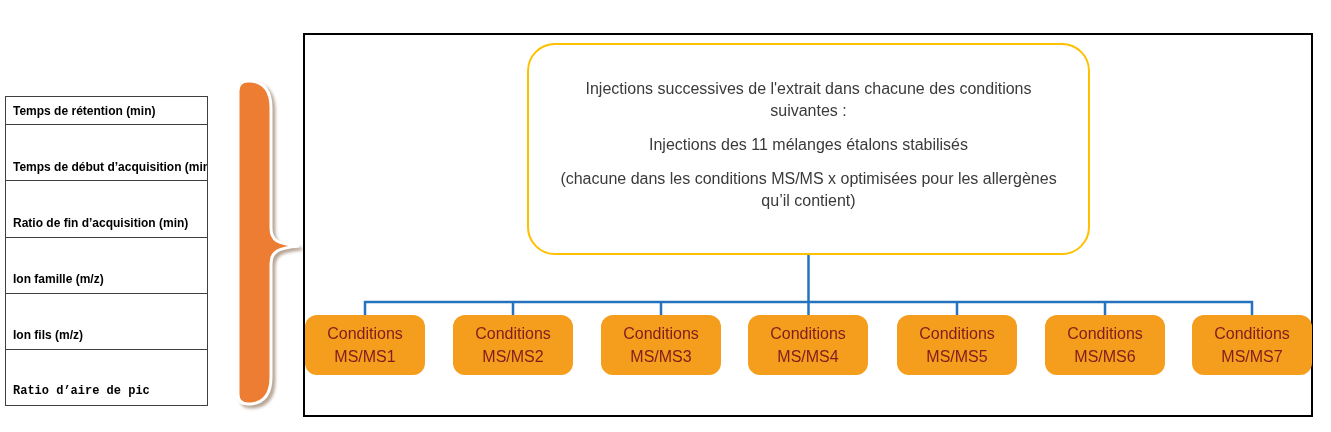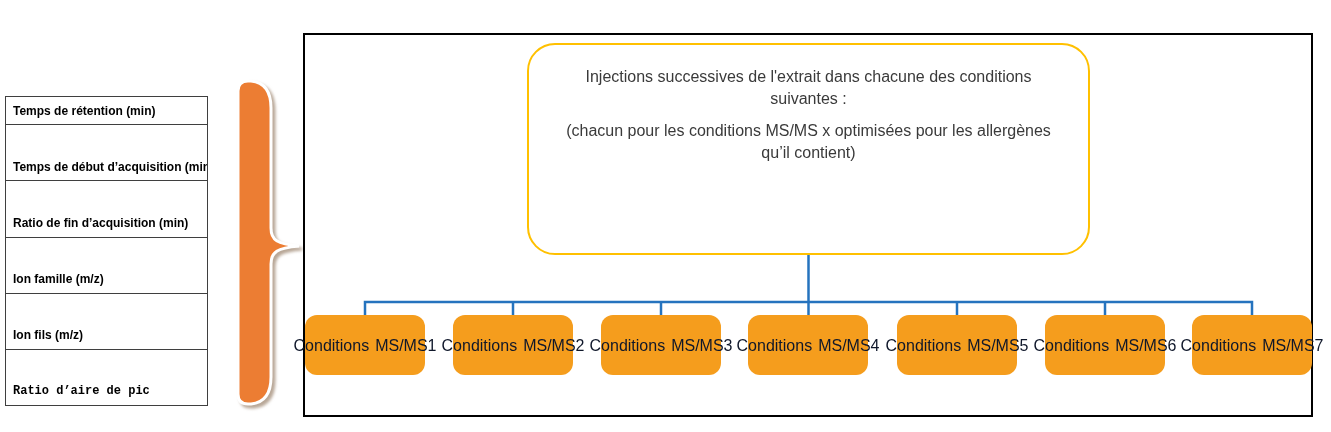--- a/index.html
+++ b/index.html
@@ -56,34 +56,34 @@
     position:absolute;left:527px;top:43px;width:563px;height:212px;
     border:2px solid var(--main-box-border);
     border-radius:28px;
     background:#ffffff;
     box-sizing:border-box;
     padding:21px 26px 0 26px;
     text-align:center;
     color:#3a3a3a;
     font-size:16px;line-height:22px;
   }
-  .main-box p{margin:0 0 10px 0;}
+  .main-box p{margin:12px 0 10px 0;}
 
   
   .connector-svg{position:absolute;left:303px;top:33px;width:1010px;height:384px;pointer-events:none;}
   .connector-svg path{fill:none;stroke:var(--connector-blue);stroke-width:2.5px;}
 
   
   .cond-box{
     position:absolute;top:315px;width:120px;height:60px;
     background:var(--box-orange);
     border-radius:12px;
-    display:flex;align-items:center;justify-content:center;
+    display:flex;flex-direction:column;align-items:center;justify-content:center;
     gap:6px;
-    font-size:16px;color:#0f172a;
+    font-size:16px;color:#7f1d1d;
     text-align:center;line-height:17px;
   }
 </style>
 </head>
 <body>
 
 <div class="param-table">
   <div class="param-row">Temps de rétention (min)</div>
   <div class="param-row">Temps de début d’acquisition (min)</div>
   <div class="param-row">Ratio de fin d’acquisition (min)</div>
@@ -105,21 +105,22 @@
     Q 56 332 36 334
     L 33 334
     Q 23 334 23 324
     Z"></path>
 </svg>
 
 <div class="diagram-canvas"></div>
 
 <div class="main-box">
   <p>Injections successives de l'extrait dans chacune des conditions suivantes :</p>
-  <p>(chacun pour les conditions MS/MS x optimisées pour les allergènes qu’il contient)</p>
+  <p>Injections des 11 mélanges étalons stabilisés</p>
+  <p>(chacune dans les conditions MS/MS x optimisées pour les allergènes qu’il contient)</p>
 </div>
 
 <svg class="connector-svg" viewBox="0 0 1010 384">
   <path d="M 505.5 222 L 505.5 269"></path>
   <path d="M 62 282 L 62 269 L 949 269 L 949 282"></path>
   <path d="M 210 269 L 210 282"></path>
   <path d="M 358 269 L 358 282"></path>
   <path d="M 505.5 269 L 505.5 282"></path>
   <path d="M 654 269 L 654 282"></path>
   <path d="M 802 269 L 802 282"></path>

